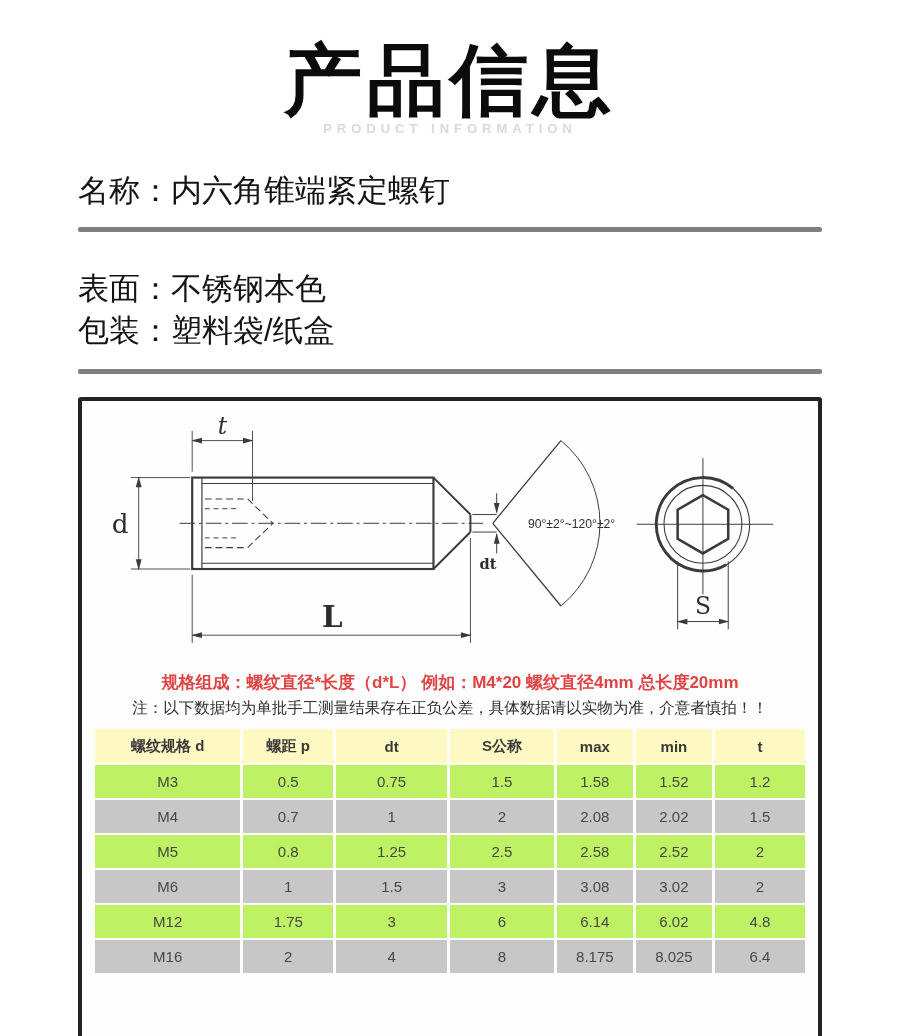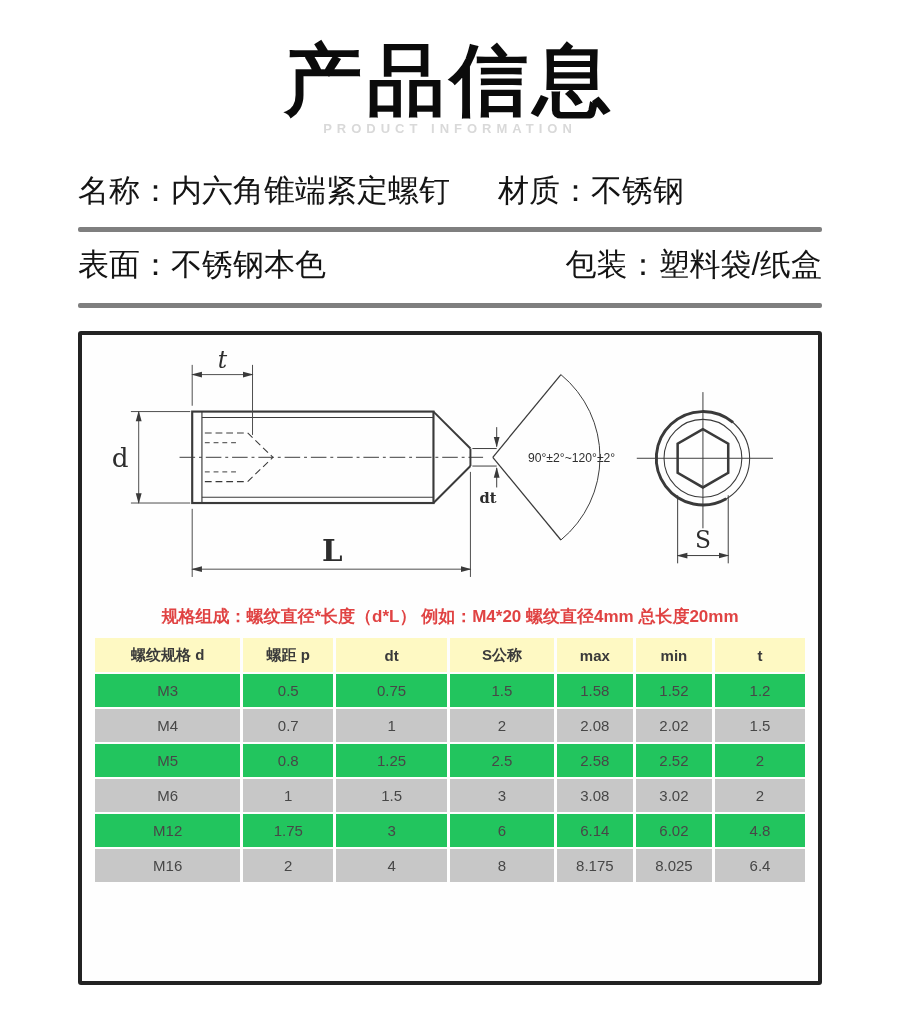--- a/index.html
+++ b/index.html
@@ -6,52 +6,51 @@
   body{width:900px;height:1036px;font-family:"Liberation Sans","DejaVu Sans",sans-serif;color:#1a1a1a;position:relative;overflow:hidden;}
   .page{width:900px;height:1036px;background:#fff;}
 
   .title-wrap{padding-top:40px;text-align:center;}
   .main-title{font-size:78px;line-height:1.04;font-weight:900;letter-spacing:5px;color:#0b0b0b;}
   .sub-title{margin-top:0;font-size:13px;font-weight:700;letter-spacing:5px;color:#d9d9d9;}
 
   .info{width:744px;margin:0 auto;}
   .info-line{display:flex;align-items:baseline;font-size:31px;color:#141414;font-weight:500;}
   .info-line.first{margin-top:34px;gap:48px;}
-  .info-line.second{margin-top:12px;justify-content:space-between;}
+  .info-line.second{margin-top:36px;justify-content:space-between;flex-direction:column;}
   .divider{height:5px;background:#7f7f7f;border-radius:2px;margin-top:15px;}
   .divider.d2{margin-top:17px;}
 
   .spec-box{width:744px;margin:23px auto 0;height:654px;border:4px solid #232323;border-radius:3px;background:#fefefe;box-sizing:border-box;padding:2px 10px 0;}
   .drawing{display:block;width:716px;height:262px;}
 
   .red-line{margin-top:6px;text-align:center;font-size:17px;font-weight:700;color:#e04343;}
   .note-line{margin-top:4px;text-align:center;font-size:15.5px;color:#2e2e2e;}
 
   table.spec{width:100%;border-collapse:separate;border-spacing:3px 2px;margin-top:8px;table-layout:fixed;}
   table.spec th{background:#fef9c3;font-size:15px;font-weight:700;color:#3a3a3a;height:32px;text-align:center;}
   table.spec td{font-size:15px;color:#474747;height:31px;text-align:center;}
-  tr.row-light td{background:#22c55e;}
+  tr.row-light td{background:#bef264;}
   tr.row-dark td{background:#c7c7c7;}
 
   .dim-label{font-family:"DejaVu Serif","Liberation Serif",serif;fill:#2d2d2d;}
 </style>
 </head>
 <body>
 
 <div class="page">
 
   <div class="title-wrap">
     <div class="main-title">产品信息</div>
     <div class="sub-title">PRODUCT INFORMATION</div>
   </div>
 
   <div class="info">
     <div class="info-line first">
       <span>名称：内六角锥端紧定螺钉</span>
-      <span>材质：不锈钢</span>
     </div>
     <div class="divider"></div>
     <div class="info-line second">
       <span>表面：不锈钢本色</span>
       <span>包装：塑料袋/纸盒</span>
     </div>
     <div class="divider d2"></div>
   </div>
 
   <div class="spec-box">
@@ -130,20 +129,21 @@
 
       <text class="dim-label" x="134" y="31" font-size="24" font-style="italic" text-anchor="middle">t</text>
       <text class="dim-label" x="29" y="133" font-size="27" text-anchor="middle">d</text>
       <text class="dim-label" x="247" y="230" font-size="30" font-weight="bold" text-anchor="middle">L</text>
       <text class="dim-label" x="407" y="170" font-size="15" font-weight="bold" text-anchor="middle">dt</text>
       <text x="493" y="128" font-size="12.5" fill="#2f2f2f" text-anchor="middle" font-family="Liberation Sans, sans-serif">90°±2°~120°±2°</text>
       <text class="dim-label" x="628" y="216" font-size="24" text-anchor="middle">S</text>
     </svg>
 
     <div class="red-line">规格组成：螺纹直径*长度（d*L） 例如：M4*20 螺纹直径4mm 总长度20mm</div>
+    <div class="note-line">注：以下数据均为单批手工测量结果存在正负公差，具体数据请以实物为准，介意者慎拍！！</div>
 
     <table class="spec">
       <colgroup>
         <col style="width:21%">
           <col style="width:13%">
           <col style="width:16%">
         <col style="width:15%">
           <col style="width:11%">
           <col style="width:11%">
           <col style="width:13%">

